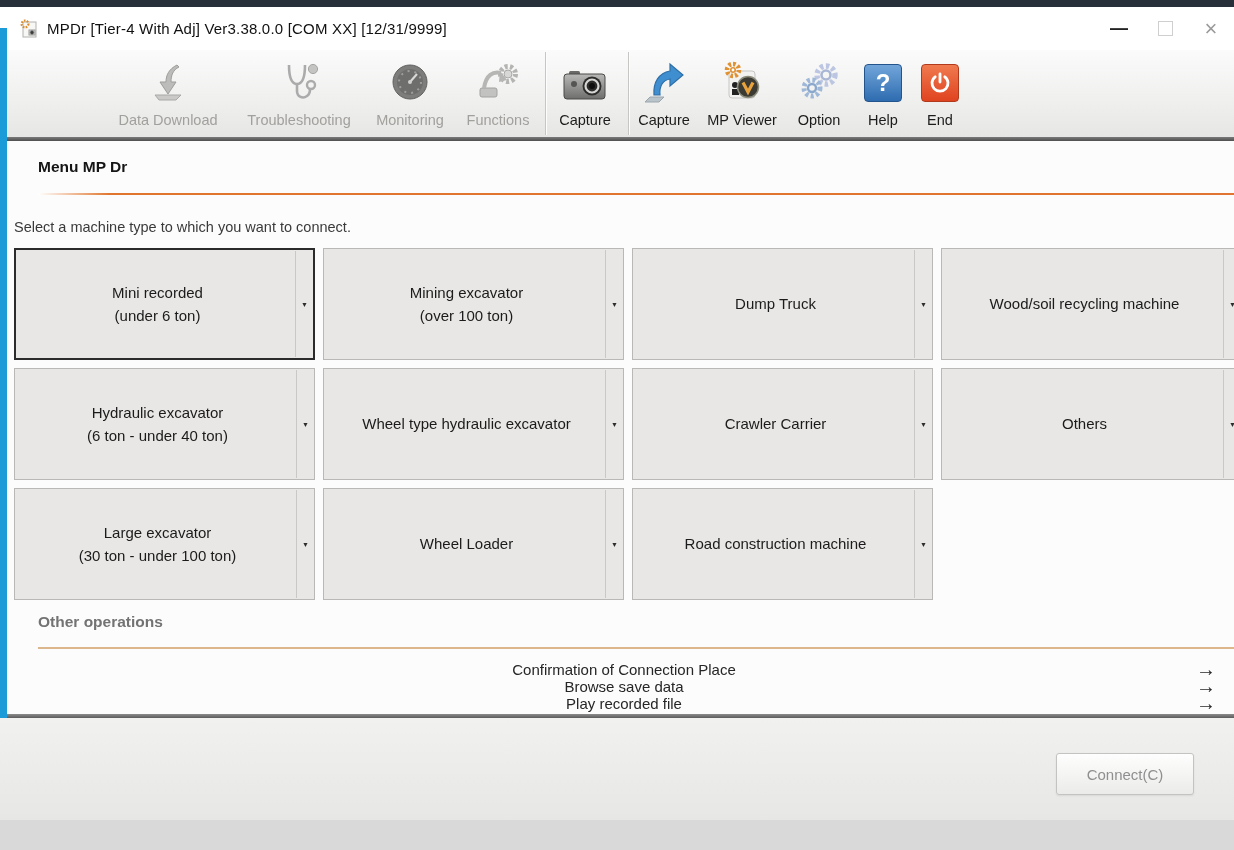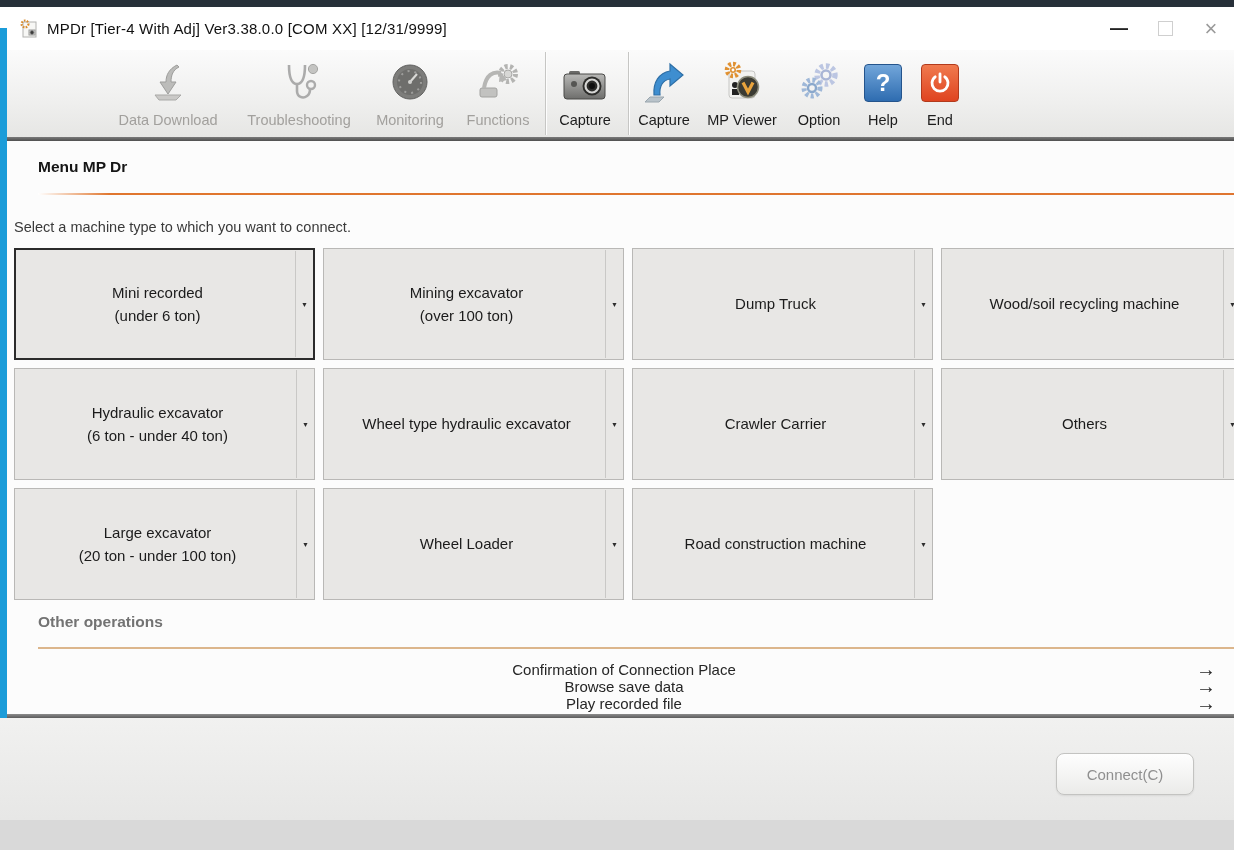--- a/index.html
+++ b/index.html
@@ -59,21 +59,21 @@
   .links-row{position:absolute;left:7px;right:0;top:520px;height:38px;display:flex;flex-direction:column;}
   .op-link{position:relative;flex:1;display:flex;align-items:center;justify-content:center;cursor:pointer;}
   .op-label{font-size:15px;color:#262626;}
   .op-arrow{position:absolute;right:18px;font-size:20px;color:#262626;}
 
   
   .footer-divider{position:absolute;left:7px;top:714px;right:0;height:4px;
                   background:linear-gradient(#8c8c8c,#5c5c5c);}
   .footer{position:absolute;left:0;top:718px;right:0;height:110px;
           background:linear-gradient(#f1f1f0,#e6e6e5);border-bottom:1px solid #d2d2d2;}
-  .connect-btn{position:absolute;right:40px;top:35px;width:136px;height:40px;border-radius:8px;
+  .connect-btn{position:absolute;right:40px;top:35px;width:136px;height:40px;border-radius:3px;
                background:linear-gradient(#fefefe,#ebebe9);border:1px solid #c3c3c1;
                display:flex;align-items:center;justify-content:center;font-size:15px;color:#8f8f8f;
                box-shadow:0 1px 2px rgba(0,0,0,.08);cursor:default;}
   .statusbar{position:absolute;left:0;top:829px;right:0;height:21px;background:#f3f3f2;
              border-top:1px solid #dadada;}
   .sb-sep{position:absolute;top:2px;bottom:0;width:1px;background:#dcdcdc;box-shadow:1px 0 0 #ffffff;}
 </style>
 </head>
 <body>
 
@@ -315,21 +315,21 @@
           <span>Others</span>
         </div>
         <div class="dd-zone">
             <span class="dd-arrow">▼</span>
           </div>
       </div>
 
       <div class="machine-btn">
         <div class="btn-label">
           <span>Large excavator</span>
-            <span>(20 ton - under 100 ton)</span>
+            <span>(30 ton - under 100 ton)</span>
         </div>
         <div class="dd-zone">
             <span class="dd-arrow">▼</span>
           </div>
       </div>
 
       <div class="machine-btn">
         <div class="btn-label">
           <span>Wheel Loader</span>
         </div>

